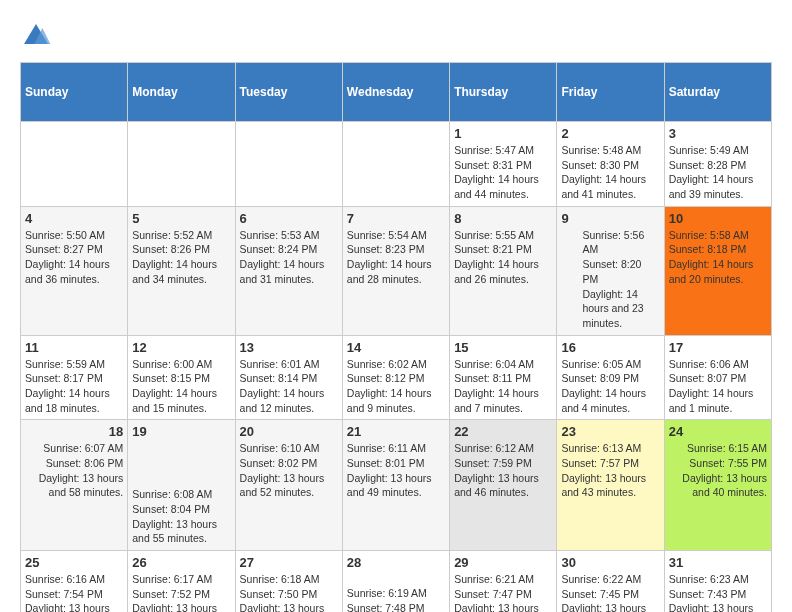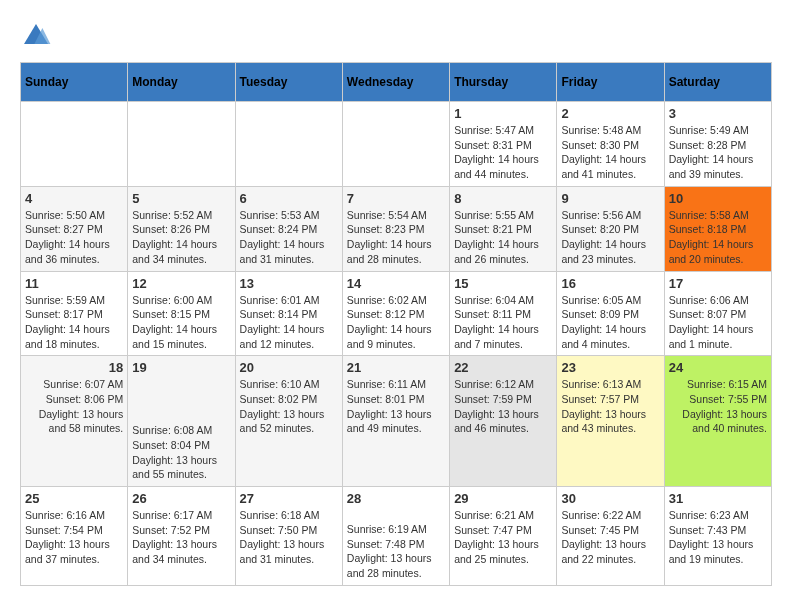--- a/index.html
+++ b/index.html
@@ -52,22 +52,22 @@
       font-size: 16px;
       color: #555;
     }
     .calendar {
       width: 100%;
       border-collapse: collapse;
       font-size: 11px;
     }
     .calendar th {
       background: #3a7abf;
-      color: #000000;
-      padding: 12px 4px;
+      color: #ffffff;
+      padding: 22px 4px;
       text-align: left;
       font-weight: bold;
       border: 1px solid #ccc;
       font-size: 12px;
     }
     .calendar td {
       border: 1px solid #ccc;
       vertical-align: top;
       padding: 4px;
       width: 107px;
@@ -176,21 +176,21 @@
 Daylight: 14 hours and 28 minutes.</div>
         </td>
         <td style="background: rgb(245, 245, 245);">
           <span class="day-num">8</span>
           <div class="day-info" style="white-space: pre-line;">Sunrise: 5:55 AM
 Sunset: 8:21 PM
 Daylight: 14 hours and 26 minutes.</div>
         </td>
         <td style="background: rgb(245, 245, 245);">
           <span class="day-num">9</span>
-          <div class="day-info" style="white-space: pre-line;">Sunrise: 5:56 AM
+          <div class="day-info" style="white-space: pre-line; margin-left: 21px;">Sunrise: 5:56 AM
 Sunset: 8:20 PM
 Daylight: 14 hours and 23 minutes.</div>
         </td>
         <td style="background: #f97316;">
           <span class="day-num">10</span>
           <div class="day-info" style="white-space: pre-line;">Sunrise: 5:58 AM
 Sunset: 8:18 PM
 Daylight: 14 hours and 20 minutes.</div>
         </td>
       </tr>

